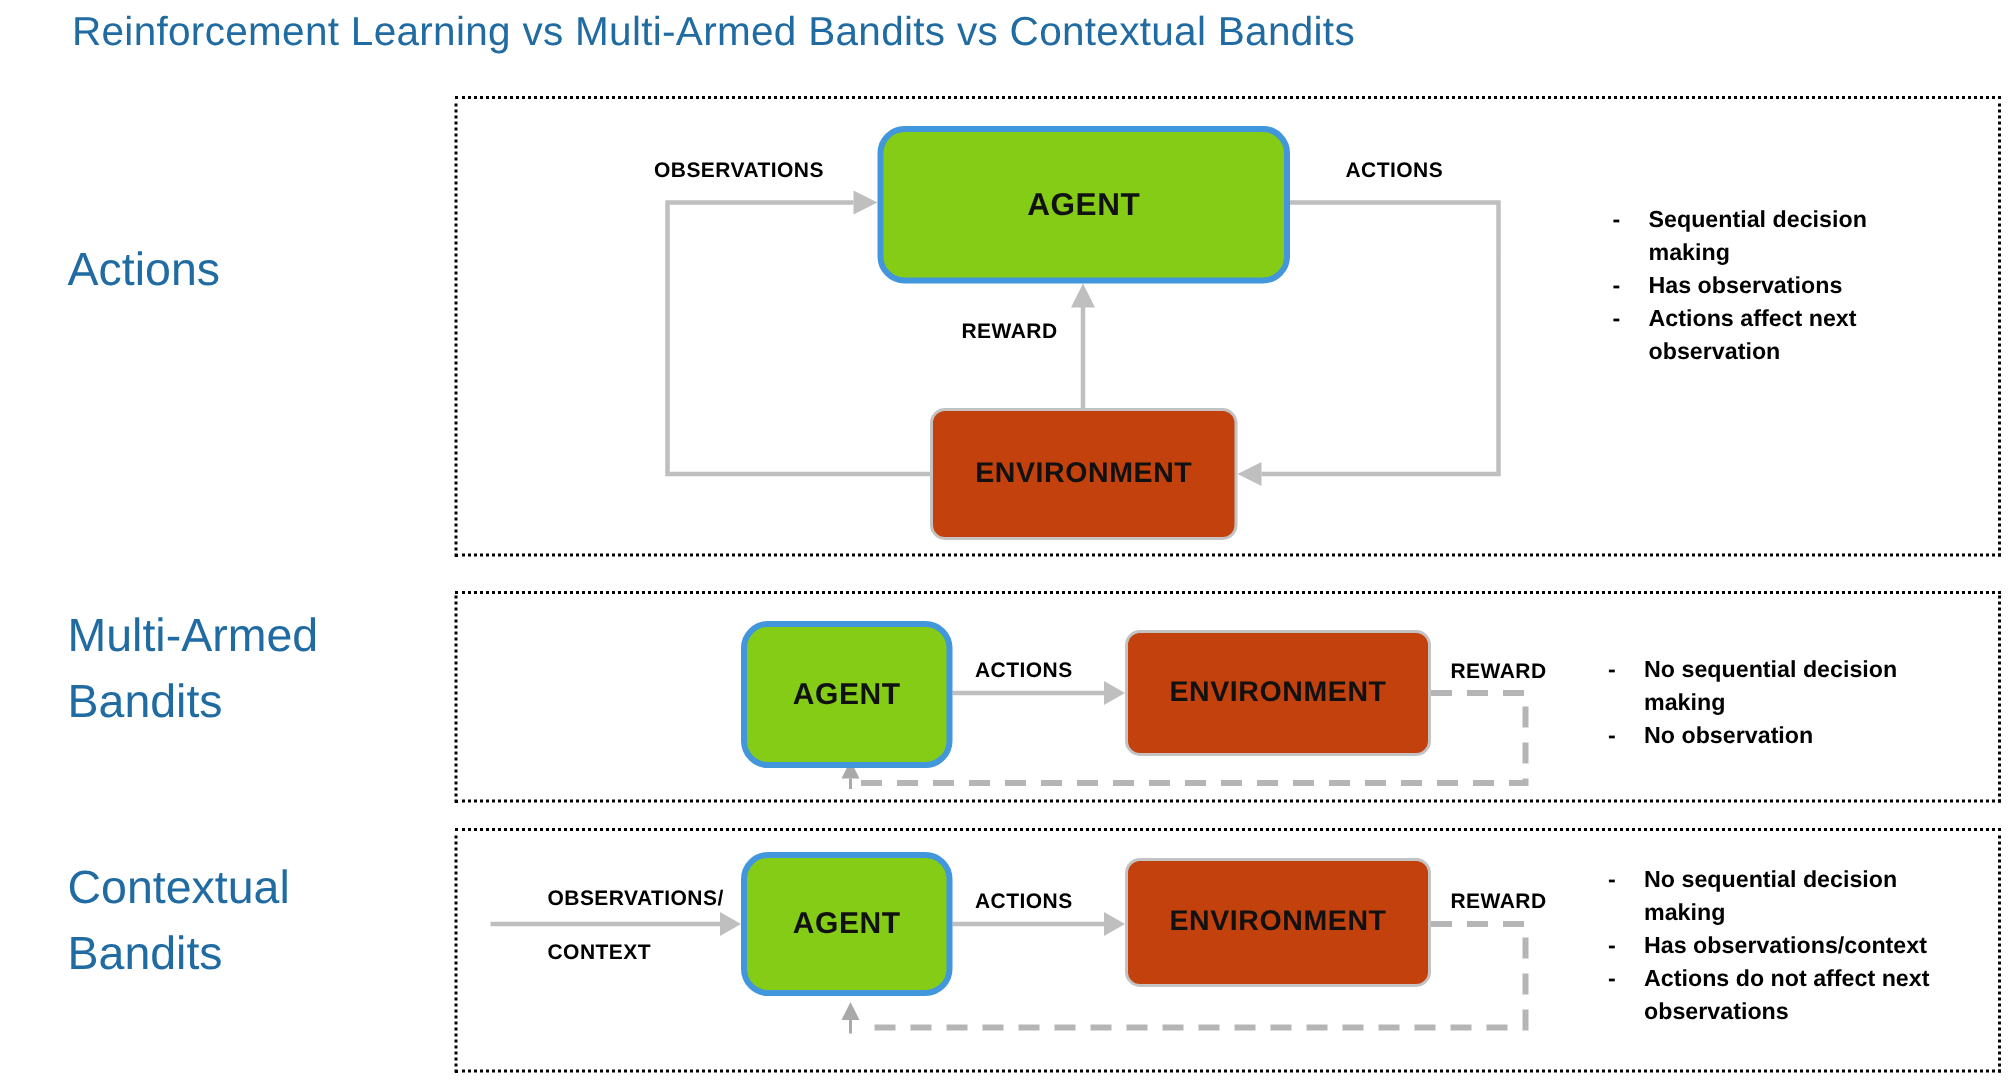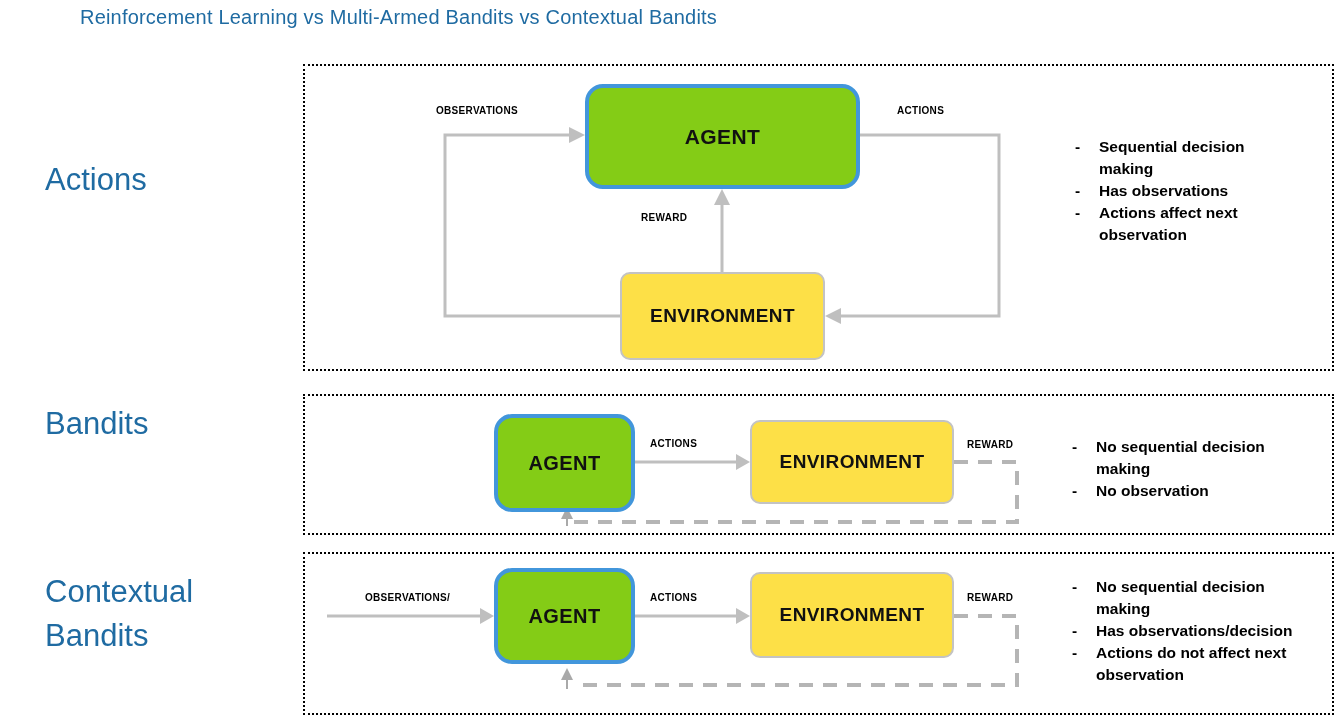--- a/index.html
+++ b/index.html
@@ -1,59 +1,60 @@
 <!DOCTYPE html>
 <html><head>
 <meta charset="utf-8">
 <style>
   html,body{margin:0;padding:0;}
   body{
     width:1344px;height:726px;position:relative;background:#ffffff;
     font-family:"Liberation Sans",sans-serif;overflow:hidden;
   }
   .page-title{
-    position:absolute;left:80px;top:6px;font-size:20px;color:#1F6BA2;
+    position:absolute;left:48px;top:6px;font-size:27px;color:#1F6BA2;
     white-space:nowrap;letter-spacing:0.2px;
   }
   .side-label{
     position:absolute;left:45px;font-size:31px;color:#1F6BA2;line-height:44px;
   }
   .panel{
     position:absolute;left:303px;width:1031px;border:2px dotted #000;
     box-sizing:border-box;background:#fff;
   }
   .wires{position:absolute;left:0;top:0;width:100%;height:100%;display:block;}
   .node{
     position:absolute;display:flex;align-items:center;justify-content:center;
     box-sizing:border-box;color:#111;font-weight:bold;letter-spacing:0.4px;
   }
   .agent{
     background:#84cc16;border:4px solid #4296DB;border-radius:18px;font-size:21px;
   }
   .env{
-    background:#fde047;border:2px solid #C3C3C3;border-radius:10px;font-size:19px;
+    background:#c2410c;border:2px solid #C3C3C3;border-radius:10px;font-size:19px;
   }
   .edge-label{
-    position:absolute;font-size:10px;font-weight:bold;color:#000;
+    position:absolute;font-size:14px;font-weight:bold;color:#000;
     letter-spacing:0.3px;white-space:nowrap;
   }
   .obs-context{line-height:36px;white-space:nowrap;margin-left:30px;}
   .notes{position:absolute;font-size:15.5px;font-weight:bold;color:#000;line-height:1.42;}
   .note{display:flex;}
   .note .dash{width:24px;flex:none;}
 </style>
 </head>
 <body>
 
 <div class="page-title">Reinforcement Learning vs Multi-Armed Bandits vs Contextual Bandits</div>
 
 <div class="side-label" style="top:158px;">
   <div>Actions</div>
 </div>
 <div class="side-label" style="top:402px;">
+  <div>Multi-Armed</div>
   <div>Bandits</div>
 </div>
 <div class="side-label" style="top:570px;">
   <div>Contextual</div>
   <div>Bandits</div>
 </div>
 
 <div class="panel" style="top:64px;height:307px;">
   <svg class="wires" viewBox="0 0 1027 303">
 
@@ -121,32 +122,33 @@
 
     <line x1="330" y1="62" x2="431" y2="62" stroke="#BFBFBF" stroke-width="3"></line>
     <polygon points="431,54 431,70 445,62" fill="#BFBFBF"></polygon>
 
     <path d="M649,62 H712 V131 H268" fill="none" stroke="#B5B5B5" stroke-width="4" stroke-dasharray="14 10"></path>
     <line x1="262" y1="135" x2="262" y2="126" stroke="#A9A9A9" stroke-width="2"></line>
     <polygon points="256,126 268,126 262,114" fill="#A9A9A9"></polygon>
   </svg>
   <div class="edge-label obs-context" style="left:30px;top:26px;">
     <div>OBSERVATIONS/</div>
+    <div>CONTEXT</div>
   </div>
   <div class="node agent" style="left:189px;top:14px;width:141px;height:96px;font-size:20px;">AGENT</div>
   <div class="node env" style="left:445px;top:18px;width:204px;height:86px;">ENVIRONMENT</div>
   <div class="edge-label" style="left:345px;top:38px;">ACTIONS</div>
   <div class="edge-label" style="left:662px;top:38px;">REWARD</div>
   <div class="notes" style="left:767px;top:22px;width:242px;">
     <div class="note">
         <span class="dash">-</span>
         <span>No sequential decision making</span>
       </div>
     <div class="note">
         <span class="dash">-</span>
-        <span>Has observations/decision</span>
+        <span>Has observations/context</span>
       </div>
     <div class="note">
         <span class="dash">-</span>
-        <span>Actions do not affect next observation</span>
+        <span>Actions do not affect next observations</span>
       </div>
   </div>
 </div>
 
 </body></html>

